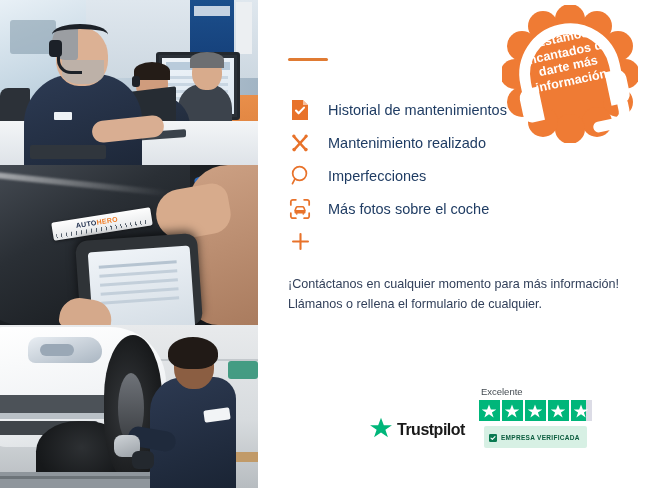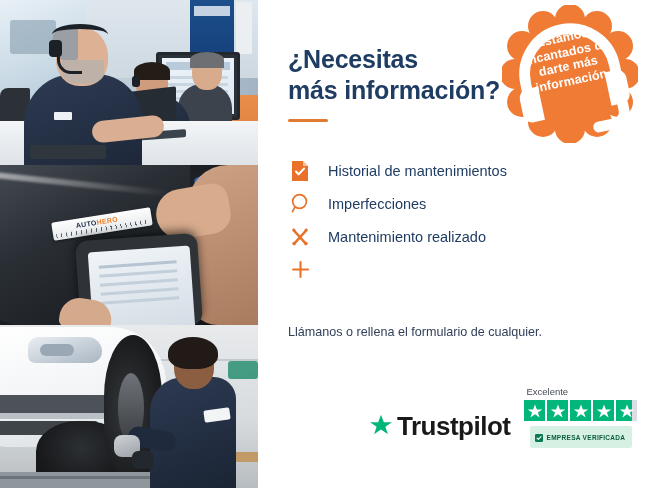--- a/index.html
+++ b/index.html
@@ -252,21 +252,21 @@
   }
 
   
   .tp{
     position:absolute;
     left:112px;bottom:40px;
     display:flex;align-items:flex-end;gap:14px;
   }
   .tp-logo{display:flex;align-items:center;gap:5px;padding-bottom:6px;}
   .tp-logo .tp-name{
-    font-size:26px;font-weight:bold;color:#191919;letter-spacing:-.5px;
+    font-size:16px;font-weight:bold;color:#191919;letter-spacing:-.5px;
   }
   .tp-right{display:flex;flex-direction:column;align-items:center;gap:3px;}
   .tp-excelente{font-size:9.5px;color:#444b52;align-self:flex-start;margin-left:2px;}
   .tp-stars{display:flex;gap:2px;}
   .tp-star{width:21px;height:21px;background:#00b67a;position:relative;overflow:hidden;}
   .tp-star.partial{background:#00b67a;}
   .tp-star.partial:before{content:"";position:absolute;right:0;top:0;width:28%;height:100%;background:#dcdce6;}
   .tp-star svg{position:absolute;left:50%;top:50%;transform:translate(-50%,-50%);}
   .tp-verified{
     display:flex;align-items:center;gap:4px;
@@ -389,76 +389,87 @@
             <path d="M4 13V11a8 8 0 0 1 16 0v2"></path>
             <path d="M4 12h2v6H4a1.6 1.6 0 0 1-1.6-1.6v-2.8A1.6 1.6 0 0 1 4 12z" fill="#ffffff" stroke="none"></path>
             <path d="M20 12h-2v6h2a1.6 1.6 0 0 0 1.6-1.6v-2.8A1.6 1.6 0 0 0 20 12z" fill="#ffffff" stroke="none"></path>
             <path d="M20 18v1.2a2 2 0 0 1-2 2h-3"></path>
           </svg>
         </span>
         <div class="badge-text">Estamos encantados de darte más información</div>
       </div>
     </div>
 
-    <h1 class="heading">
-      <span>¿Necesitas</span><br>
-      <span>más información?</span>
-    </h1>
     <div class="divider"></div>
 
     <ul class="features">
 
       <li class="feature">
         <span class="ico">
           <svg width="20" height="22" viewBox="0 0 20 22">
             <path d="M2 1h11l5 5v15H2z" fill="#e8722a"></path>
             <path d="M13 1l5 5h-5z" fill="#ffffff" opacity=".55"></path>
             <path d="M6 11.5l2.6 2.8L14 8.6" fill="none" stroke="#ffffff" stroke-width="2.1" stroke-linecap="round" stroke-linejoin="round"></path>
           </svg>
         </span>
         <span class="lbl">Historial de mantenimientos</span>
-      </li>
-
-      <li class="feature">
-        <span class="ico">
-          <svg width="21" height="21" viewBox="0 0 22 22" fill="none" stroke="#e8722a" stroke-width="1.8" stroke-linecap="round">
-            <circle cx="10" cy="9" r="7.2"></circle>
-            <path d="M5.2 14.6L2.6 19.6"></path>
-          </svg>
-        </span>
-        <span class="lbl">Imperfecciones</span>
       </li>
 
       <li class="feature">
         <span class="ico">
           <svg width="22" height="22" viewBox="0 0 24 24" stroke="#e8722a" stroke-width="2.6" stroke-linecap="round" fill="none">
             <path d="M5 4.5l13 14.5"></path>
             <path d="M19 4.5L6 19"></path>
             <circle cx="5.4" cy="4.4" r="1.7" fill="#e8722a" stroke="none"></circle>
             <circle cx="18.6" cy="4.4" r="1.7" fill="#e8722a" stroke="none"></circle>
             <circle cx="18.4" cy="19.2" r="2" fill="#e8722a" stroke="none"></circle>
             <circle cx="5.6" cy="19.2" r="2" fill="#e8722a" stroke="none"></circle>
           </svg>
         </span>
         <span class="lbl">Mantenimiento realizado</span>
       </li>
 
+      <li class="feature">
+        <span class="ico">
+          <svg width="21" height="21" viewBox="0 0 22 22" fill="none" stroke="#e8722a" stroke-width="1.8" stroke-linecap="round">
+            <circle cx="10" cy="9" r="7.2"></circle>
+            <path d="M5.2 14.6L2.6 19.6"></path>
+          </svg>
+        </span>
+        <span class="lbl">Imperfecciones</span>
+      </li>
+
+      <li class="feature">
+        <span class="ico">
+          <svg width="22" height="22" viewBox="0 0 24 24" fill="none" stroke="#e8722a" stroke-width="1.9" stroke-linecap="round">
+            <path d="M2 7.5V4.2A2.2 2.2 0 0 1 4.2 2h3.3"></path>
+            <path d="M22 7.5V4.2A2.2 2.2 0 0 0 19.8 2h-3.3"></path>
+            <path d="M2 16.5v3.3A2.2 2.2 0 0 0 4.2 22h3.3"></path>
+            <path d="M22 16.5v3.3a2.2 2.2 0 0 1-2.2 2.2h-3.3"></path>
+            <path d="M6.6 13.6l1.2-3.1a1.6 1.6 0 0 1 1.5-1h5.4a1.6 1.6 0 0 1 1.5 1l1.2 3.1" stroke-width="1.7"></path>
+            <rect x="6" y="13.2" width="12" height="3.6" rx="1.1" fill="#e8722a" stroke="none"></rect>
+            <circle cx="8.4" cy="17.3" r="1" fill="#e8722a" stroke="none"></circle>
+            <circle cx="15.6" cy="17.3" r="1" fill="#e8722a" stroke="none"></circle>
+          </svg>
+        </span>
+        <span class="lbl">Más fotos sobre el coche</span>
+      </li>
 
       <li class="feature">
         <span class="ico">
           <svg width="21" height="21" viewBox="0 0 22 22" stroke="#e8722a" stroke-width="2.2" stroke-linecap="round">
             <path d="M11 3.2v15.6"></path>
             <path d="M3.2 11h15.6"></path>
           </svg>
         </span>
       </li>
     </ul>
 
     <p class="para">
-      <br>
+      <span>¡Contáctanos en cualquier momento para más información!</span><br>
       <span>Llámanos o rellena el formulario de cualquier.</span>
     </p>
 
     <div class="tp">
       <div class="tp-logo">
         <span>
           <svg width="22" height="21" viewBox="0 0 24 23">
             <path d="M12 0.8l3.1 8.1H24l-7.2 5.2 2.8 8.1L12 16.9 4.4 22.2l2.8-8.1L0 8.9h8.9z" fill="#00b67a"></path>
           </svg>
         </span>

